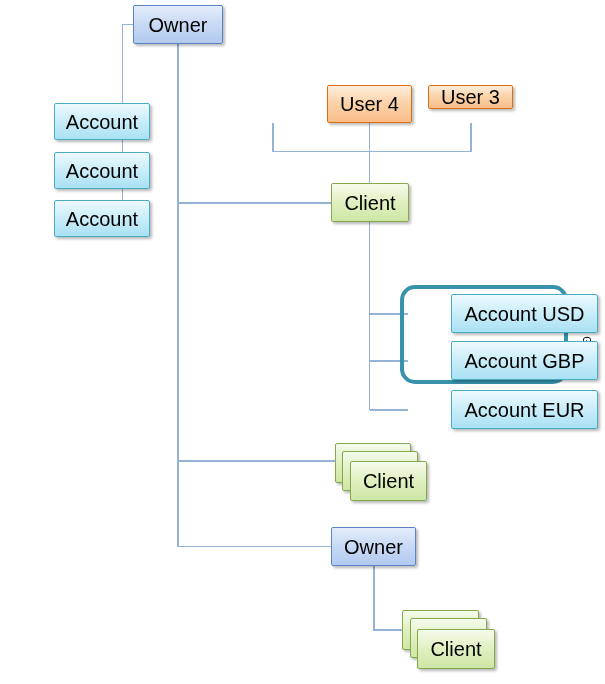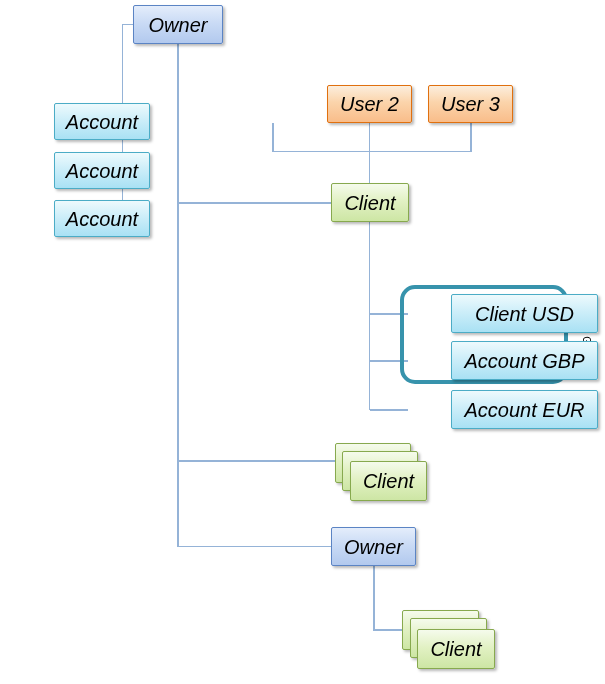--- a/index.html
+++ b/index.html
@@ -5,21 +5,20 @@
   html,body{margin:0;padding:0;background:#fff;}
   .canvas{
     position:relative;width:605px;height:684px;background:#ffffff;overflow:hidden;
     font-family:"Liberation Sans", sans-serif;color:#000;
   }
   .node{
     position:absolute;display:flex;align-items:center;justify-content:center;
     font-size:20px;line-height:1;box-sizing:border-box;border-radius:2px;
     box-shadow:2px 2px 3px rgba(0,0,0,0.28);
     white-space:nowrap;
-    font-style:italic;
   }
   .blue{background:linear-gradient(180deg,#e4edfb 0%,#cadbf5 45%,#b2c9ee 100%);border:1.5px solid #5b84c4;}
   .cyan{background:linear-gradient(180deg,#edfafd 0%,#cdeef9 45%,#a9e1f4 100%);border:1.5px solid #4bacc6;margin-left:43px;}
   .orange{background:linear-gradient(180deg,#fceedd 0%,#fbd4ab 45%,#f9bd8a 100%);border:1.5px solid #e0700f;}
   .green{background:linear-gradient(180deg,#f5fbec 0%,#e2f1c4 45%,#cde6a4 100%);border:1.5px solid #87a94e;}
   .line{position:absolute;background:#95b3d7;}
   .line.h{height:1.5px;}
   .line.v{width:1.5px;}
   .group-frame{
     position:absolute;left:400px;top:285px;width:168px;height:99px;
@@ -60,26 +59,26 @@
 
   <div class="group-frame"></div>
   <div class="rot-label">Account Group 1</div>
 
   <div class="node blue" style="left:133px;top:5px;width:90px;height:39px;">Owner</div>
 
   <div class="node cyan" style="left:11px;top:103px;width:96px;height:37px;">Account</div>
   <div class="node cyan" style="left:11px;top:152px;width:96px;height:37px;">Account</div>
   <div class="node cyan" style="left:11px;top:200px;width:96px;height:37px;">Account</div>
 
-  <div class="node orange" style="left:327px;top:85px;width:85px;height:38px;">User 2</div>
-  <div class="node orange" style="left:428px;top:85px;width:85px;height:38px;">User 3</div>
+  <div class="node orange" style="left:327px;top:85px;width:85px;height:38px;">User 4</div>
+  <div class="node orange" style="left:428px;top:85px;width:85px;height:24px;">User 3</div>
 
   <div class="node green" style="left:331px;top:183px;width:78px;height:39px;">Client</div>
 
-  <div class="node cyan" style="left:408px;top:294px;width:147px;height:39px;">Client USD</div>
+  <div class="node cyan" style="left:408px;top:294px;width:147px;height:39px;">Account USD</div>
   <div class="node cyan" style="left:408px;top:341px;width:147px;height:39px;">Account GBP</div>
   <div class="node cyan" style="left:408px;top:390px;width:147px;height:39px;">Account EUR</div>
 
   <div class="node green" style="left:335px;top:443px;width:76px;height:40px;"></div>
   <div class="node green" style="left:342px;top:451px;width:76px;height:40px;"></div>
   <div class="node green" style="left:350px;top:461px;width:77px;height:40px;">Client</div>
 
   <div class="node blue" style="left:331px;top:527px;width:85px;height:39px;">Owner</div>
 
   <div class="node green" style="left:402px;top:610px;width:77px;height:40px;"></div>

